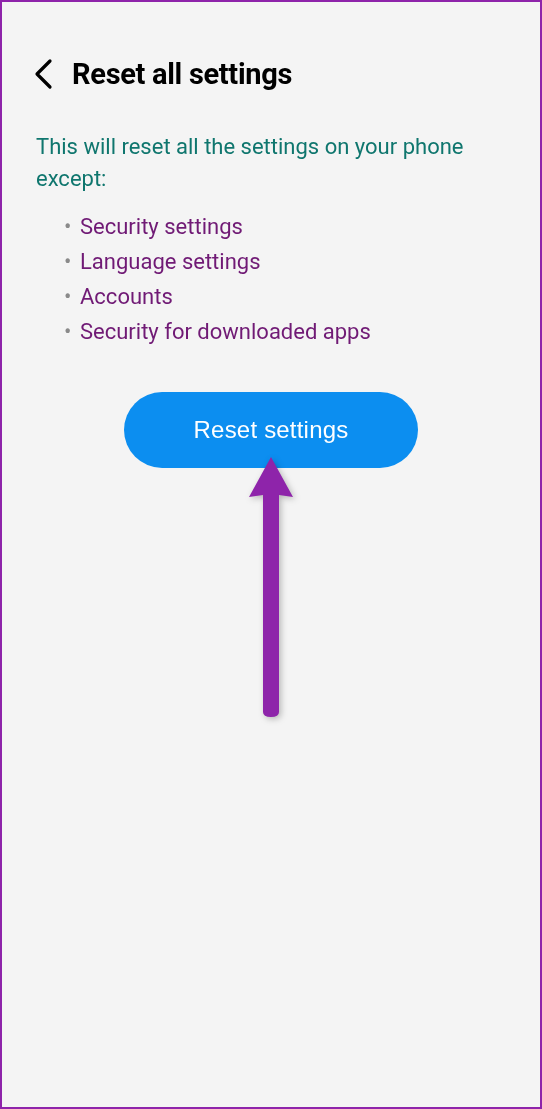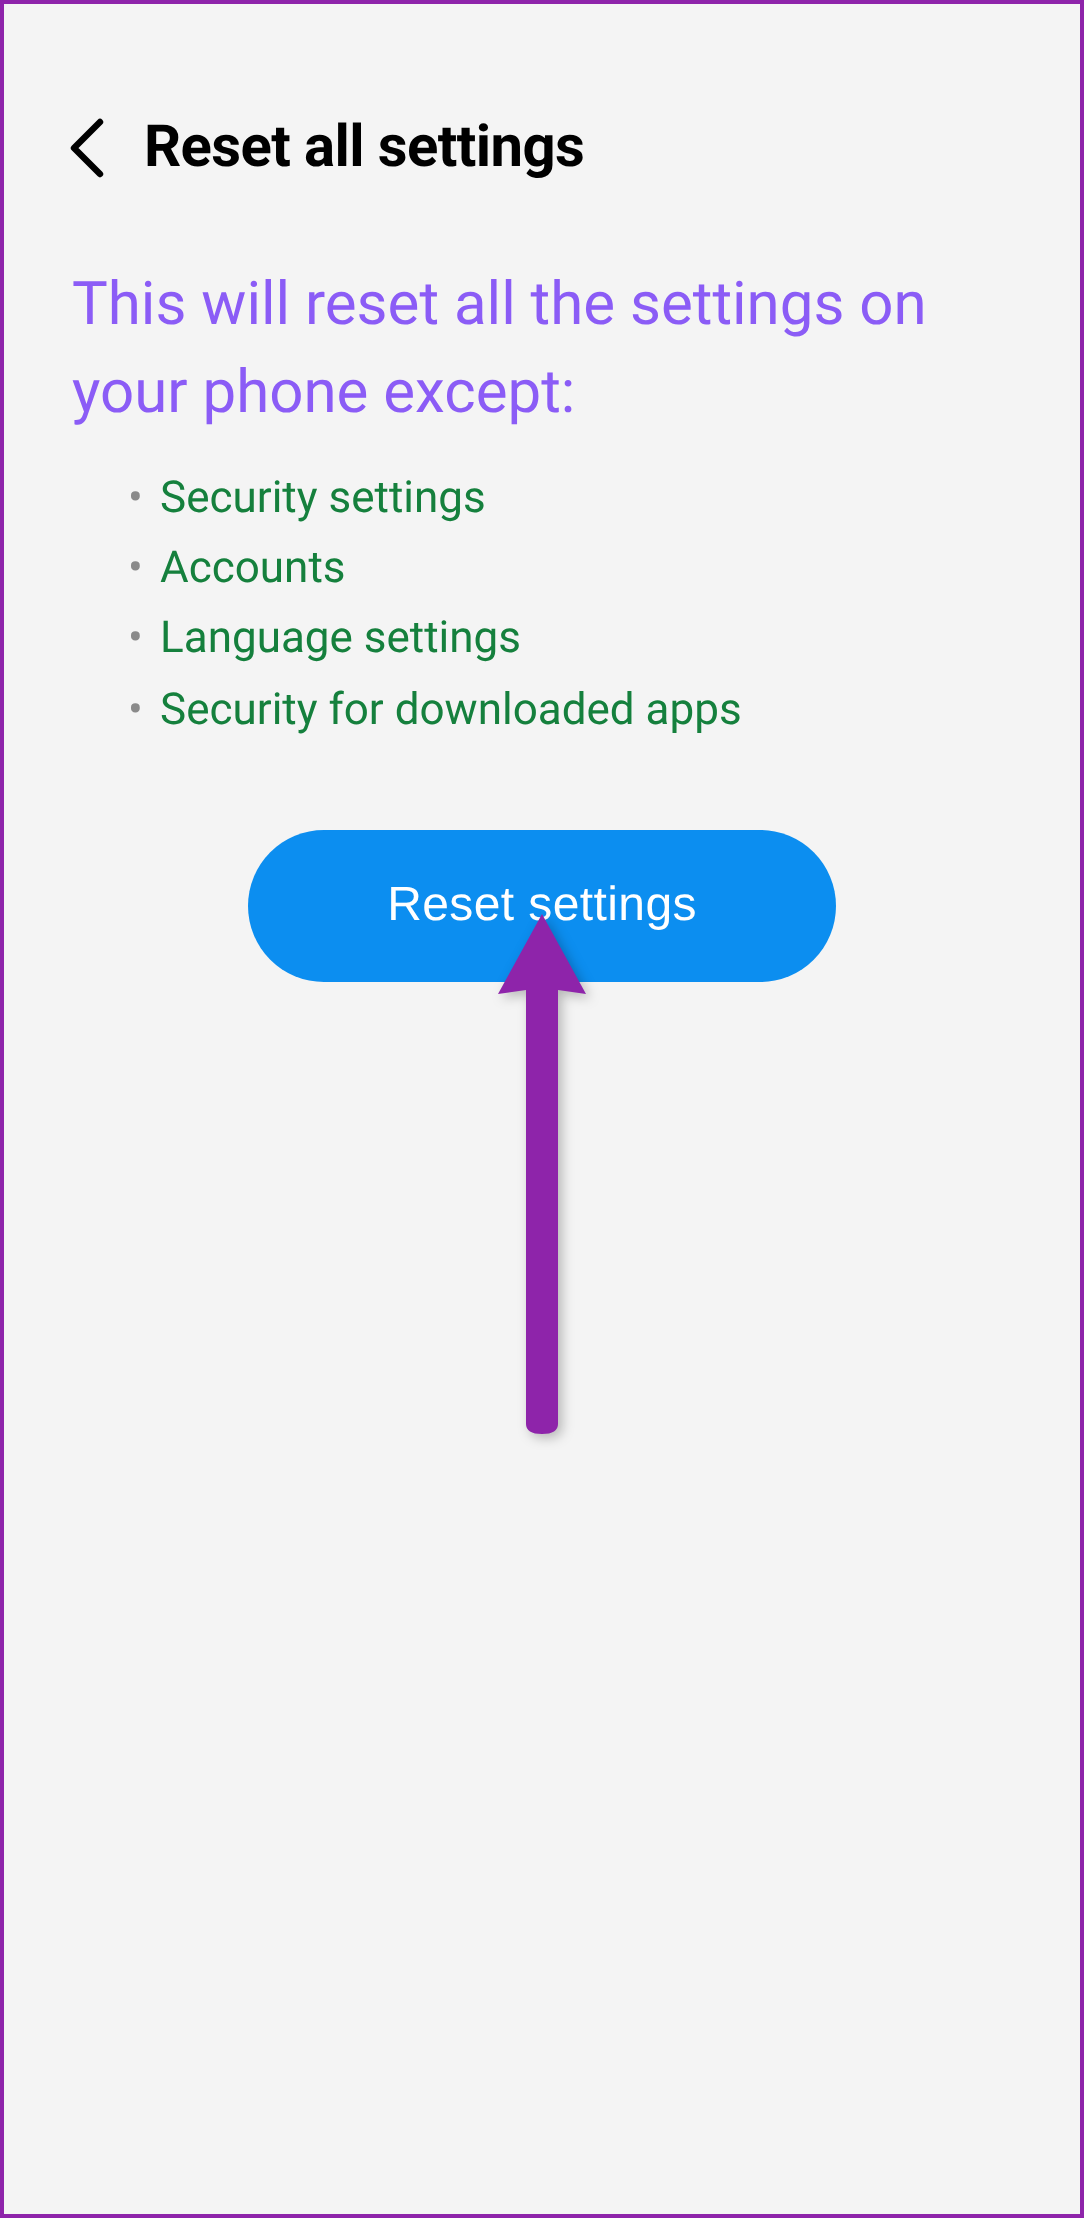--- a/index.html
+++ b/index.html
@@ -30,33 +30,33 @@
       display: flex;
       align-items: center;
     }
     .title {
       font-size: 29px;
       font-weight: 700;
       color: #000;
       letter-spacing: -0.3px;
     }
     .description {
-      font-size: 30px;
-      color: #8b5cf6;
+      font-size: 22px;
+      color: #0f766e;
       line-height: 1.45;
       margin-bottom: 14px;
       margin-left: 4px;
     }
     .bullet-list {
       margin-left: 32px;
       margin-bottom: 42px;
     }
     .bullet-item {
       font-size: 22px;
-      color: #15803d;
+      color: #701a75;
       line-height: 1.6;
       position: relative;
       padding-left: 16px;
     }
     .bullet-item::before {
       content: "•";
       position: absolute;
       left: 0;
       color: #8a8a8a;
     }
@@ -91,22 +91,22 @@
         <path d="M 18 4 L 5 17 L 18 30" stroke="#000" stroke-width="3.2" fill="none" stroke-linecap="round" stroke-linejoin="round"></path>
       </svg>
     </span>
     <h1 class="title">Reset all settings</h1>
   </div>
 
   <p class="description">This will reset all the settings on your phone except:</p>
 
   <div class="bullet-list">
     <div class="bullet-item">Security settings</div>
+    <div class="bullet-item">Language settings</div>
     <div class="bullet-item">Accounts</div>
-    <div class="bullet-item">Language settings</div>
     <div class="bullet-item">Security for downloaded apps</div>
   </div>
 
   <button class="reset-button">Reset settings</button>
 </div>
 
 <svg class="annotation-arrow" width="60" height="260" viewBox="0 0 60 260">
   <path d="M 30 0 L 8 40 L 22 38 L 22 255 Q 22 260 30 260 Q 38 260 38 255 L 38 38 L 52 40 Z" fill="#8e24aa"></path>
 </svg>
 

